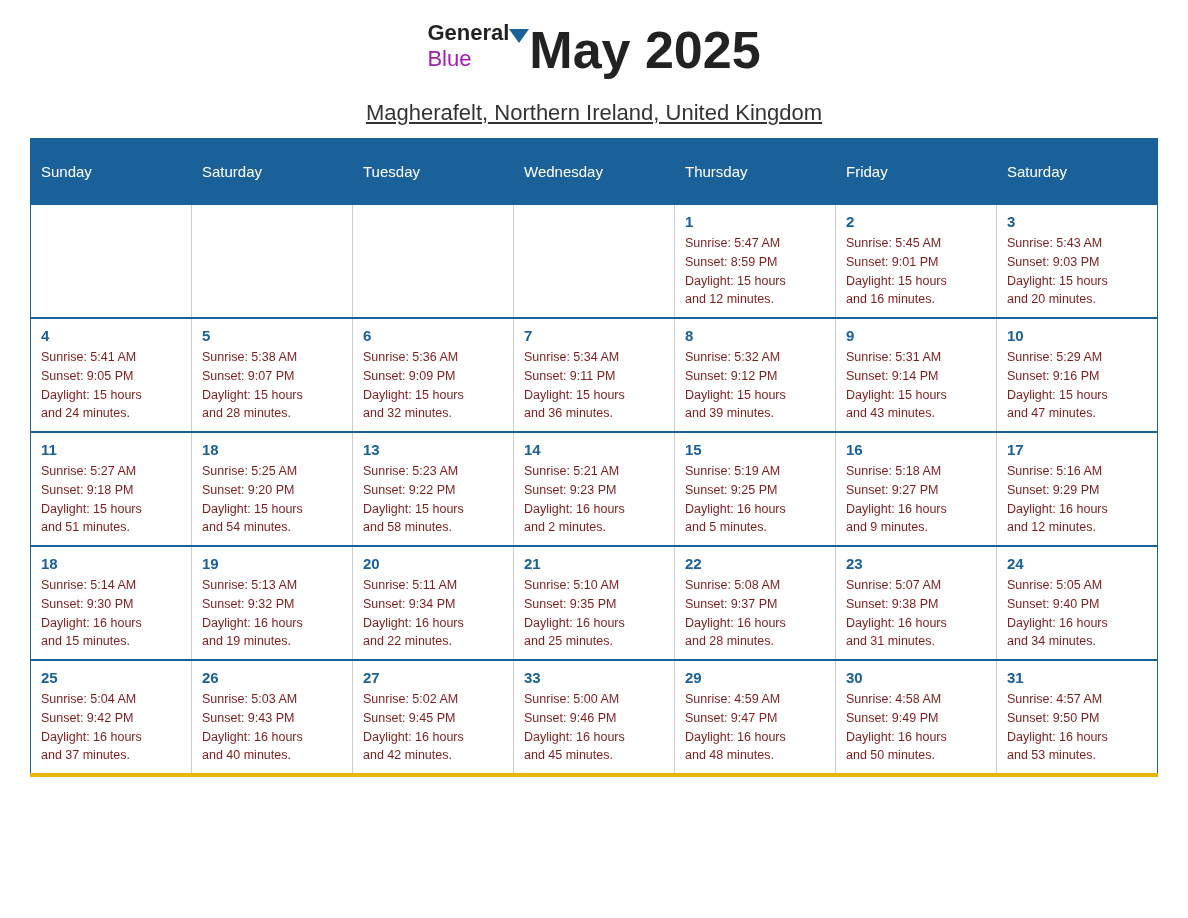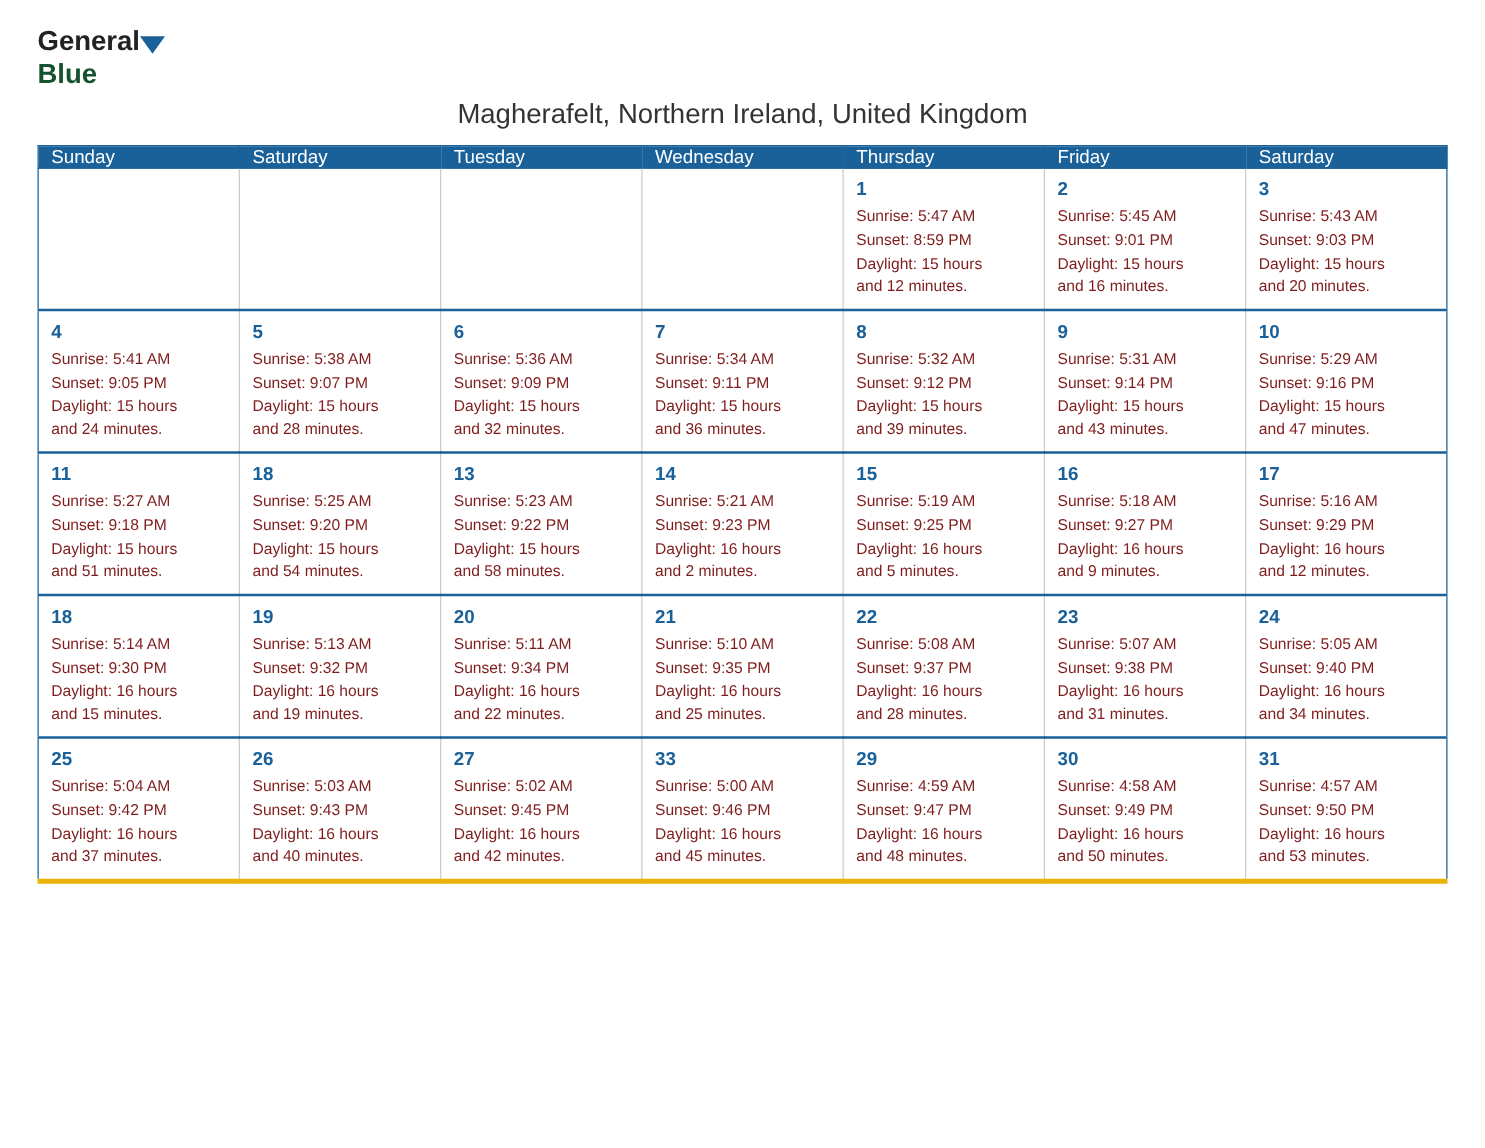--- a/index.html
+++ b/index.html
@@ -6,44 +6,44 @@
     body {
       font-family: Arial, sans-serif;
       background: #fff;
       padding: 20px 30px;
       width: 1188px;
       min-height: 918px;
     }
 
     .header {
       display: flex;
-      justify-content: space-between;
+      justify-content: center;
       align-items: flex-start;
-      margin-bottom: 6px;
+      margin-bottom: 20px;
     }
 
     .logo-text-general {
       font-size: 22px;
       font-weight: bold;
       color: #222;
     }
 
     .logo-arrow {
       width: 0;
       height: 0;
       border-left: 10px solid transparent;
       border-right: 10px solid transparent;
       border-top: 14px solid #1a6099;
       margin-top: 6px;
     }
 
     .logo-text-blue {
       font-size: 22px;
-      font-weight: bold;
-      color: #14532d;
+      font-weight: normal;
+      color: #a21caf;
     }
 
     .logo-block {
       display: flex;
       flex-direction: column;
     }
 
     .logo-row1 {
       display: flex;
       align-items: center;
@@ -54,37 +54,38 @@
       font-weight: bold;
       color: #222;
       text-align: right;
     }
 
     .location-title {
       font-size: 22px;
       color: #333;
       text-align: center;
       margin-bottom: 12px;
+      text-decoration: underline;
     }
 
     table {
       width: 100%;
       border-collapse: collapse;
       table-layout: fixed;
     }
 
     thead tr {
       background-color: #1a6099;
     }
 
     thead th {
       color: #fff;
       font-size: 15px;
       font-weight: normal;
-      padding: 0 10px;
+      padding: 24px 10px;
       text-align: left;
       border: 1px solid #1a6099;
     }
 
     tbody tr {
       border-bottom: 2px solid #1a6099;
     }
 
     tbody td {
       vertical-align: top;
@@ -130,20 +131,21 @@
 <body>
 
 <div class="header">
   <div class="logo-block">
     <div class="logo-row1">
       <span class="logo-text-general">General</span>
       <div class="logo-arrow"></div>
     </div>
     <span class="logo-text-blue">Blue</span>
   </div>
+  <div class="month-title">May 2025</div>
 </div>
 
 <div class="location-title">Magherafelt, Northern Ireland, United Kingdom</div>
 
 <table>
   <thead>
     <tr>
       <th>Sunday</th>
       <th>Saturday</th>
       <th>Tuesday</th>

